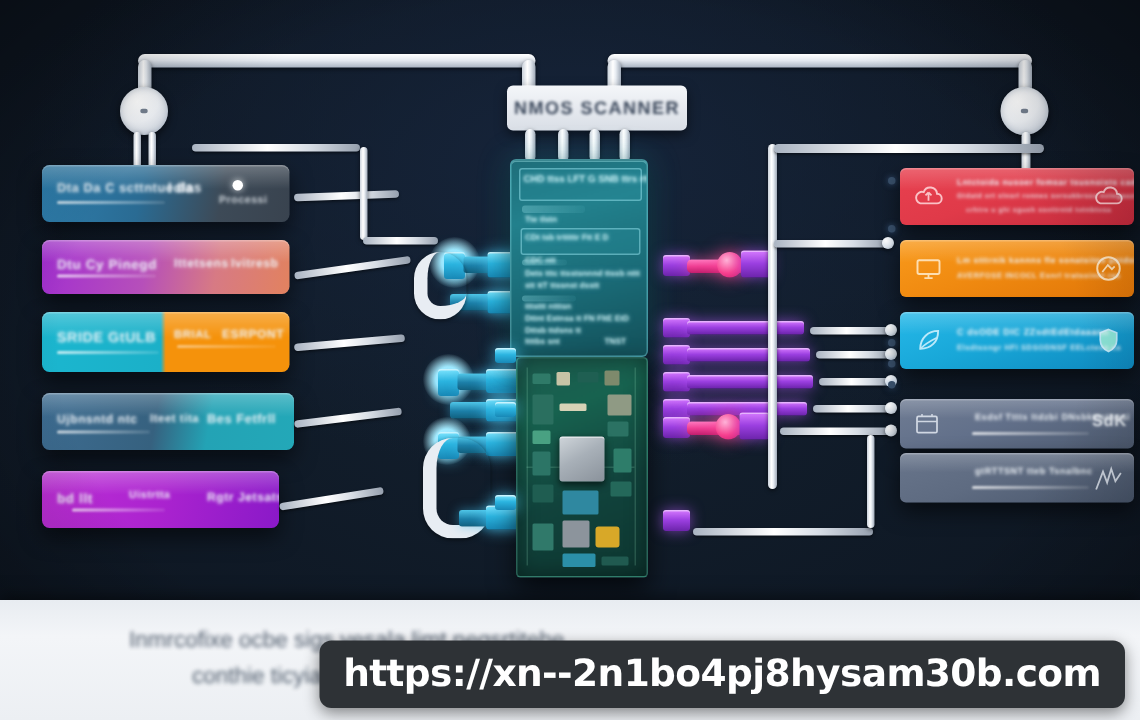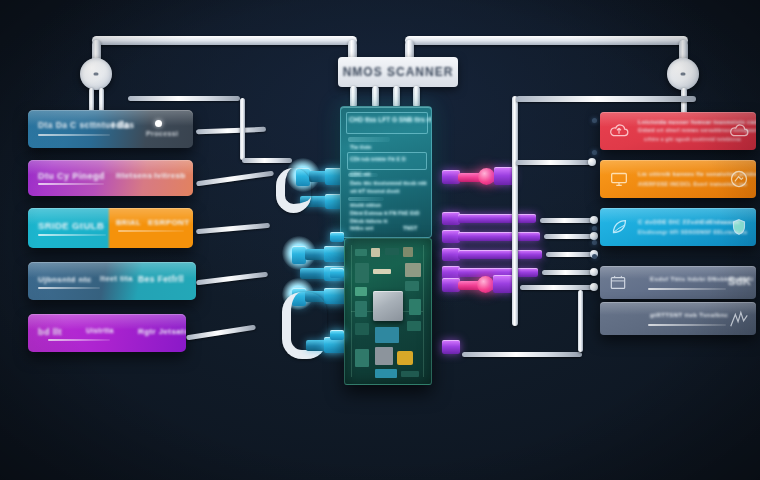--- a/index.html
+++ b/index.html
@@ -451,13 +451,21 @@
     <div class="sheen"></div>
     <span class="blurtext" style="left:50px;top:10px;font-size:6px;">gtRTTSNT tteb  Tsnalbnc</span>
     <div class="blurline" style="left:48px;top:22px;width:78px;"></div>
     <svg class="card-ic" viewBox="0 0 24 24" style="left:128px;top:6px;width:22px;height:22px;">
       <path d="M3 20L8 7l3 8 3-10 3 9 4-6" fill="none" stroke="#e3e9f2" stroke-width="1.3"></path>
     </svg>
   </div>
 
   <div class="vignette"></div>
 
+  <div class="caption-band">
+    <span class="cap-line" style="left:86px;top:18px;font-size:15px;">Inmrcofixe ocbe sigs yesala limt negsrtitehe</span>
+    <span class="cap-line" style="left:128px;top:42px;font-size:15px;">conthie ticyia cde ia sbs ckhnnirses</span>
+
+    <div class="urlbar">
+      <span>https://xn--2n1bo4pj8hysam30b.com</span>
+    </div>
+  </div>
 </div>
 
 </body></html>

